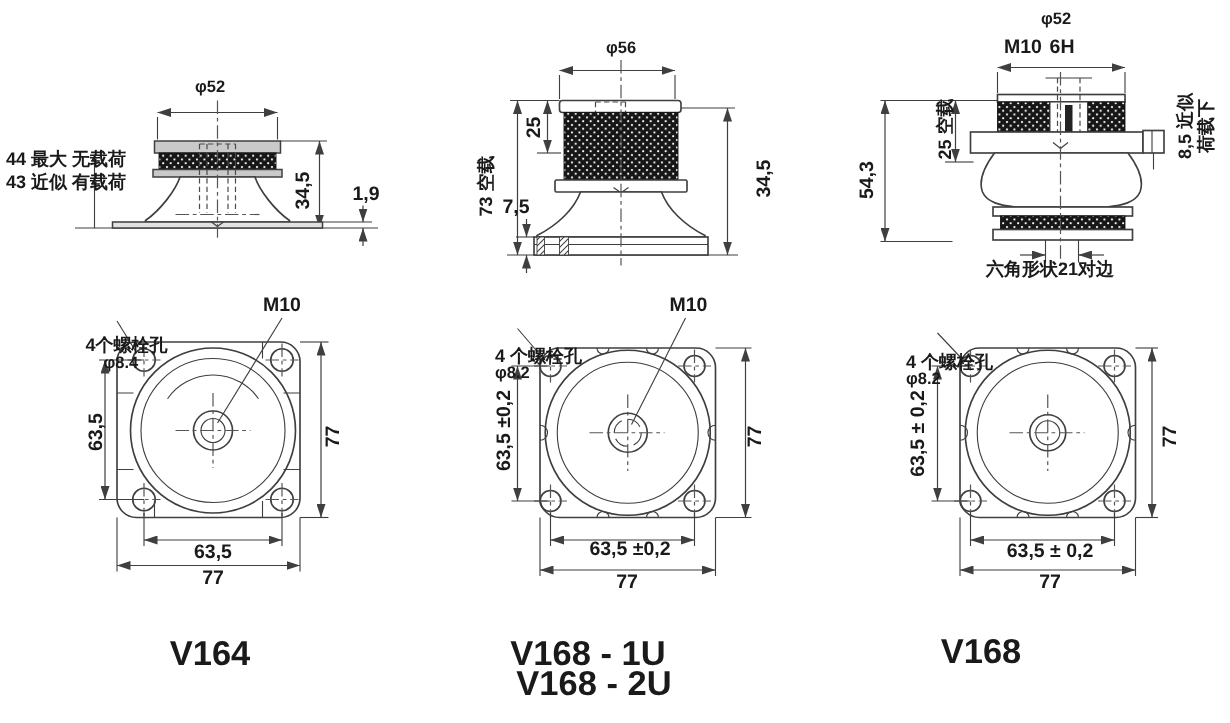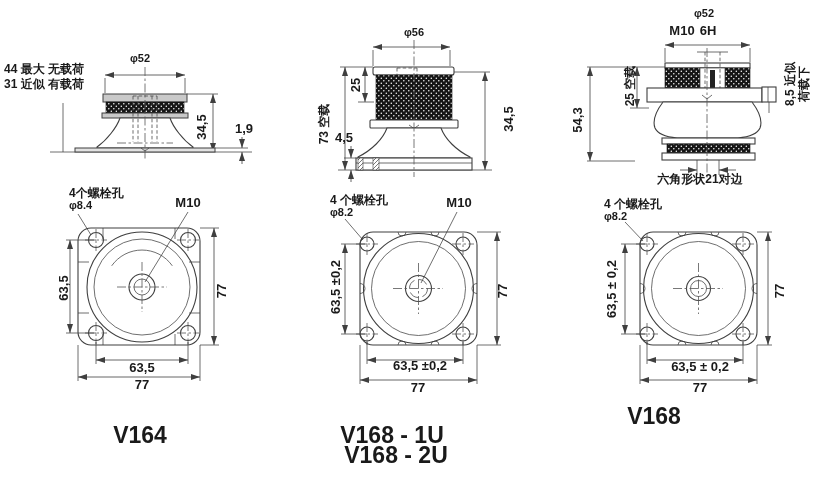--- a/index.html
+++ b/index.html
@@ -3,21 +3,21 @@
 <meta charset="utf-8">
 <style>
   html,body{margin:0;padding:0;background:#fff;}
   .canvas{position:relative;width:820px;height:482px;background:#fff;overflow:hidden;
           font-family:"Liberation Sans","DejaVu Sans",sans-serif;color:#1a1a1a;}
   svg.d{position:absolute;overflow:visible;}
   .lbl{position:absolute;font-weight:700;font-size:12px;line-height:14px;text-align:center;white-space:nowrap;}
   .num{font-size:13px;}
   .dia{font-size:11px;}
   .cap{font-size:23px;}
-  .left{text-align:left;}
+  .left{text-align:left;margin-top:37px;}
   .rot{transform:rotate(-90deg);}
   
   .ln{stroke:#3f3f3f;stroke-width:1.1;fill:none;}
   .thin{stroke:#3f3f3f;stroke-width:0.75;fill:none;}
   .dim{stroke:#3f3f3f;stroke-width:0.8;fill:none;}
   .cl{stroke:#555;stroke-width:0.8;fill:none;stroke-dasharray:9 2.5 2.5 2.5;}
   .hid{stroke:#4a4a4a;stroke-width:0.8;fill:none;stroke-dasharray:3.5 2.2;}
   .fw{fill:#fff;stroke:#3f3f3f;stroke-width:1.1;}
   .fg{fill:#c9c9c9;stroke:#3f3f3f;stroke-width:1;}
   .fl{fill:#e2e2e2;stroke:#3f3f3f;stroke-width:1;}
@@ -119,25 +119,25 @@
         <line class="thin" x1="46" y1="130" x2="46" y2="152"></line>
           <line class="thin" x1="138" y1="130" x2="138" y2="152"></line>
         <line class="dim" x1="46" y1="148" x2="138" y2="148" marker-start="url(#arr)" marker-end="url(#arr)"></line>
         <line class="thin" x1="28" y1="133" x2="28" y2="169"></line>
           <line class="thin" x1="150" y1="133" x2="150" y2="169"></line>
         <line class="dim" x1="28" y1="165" x2="150" y2="165" marker-start="url(#arr)" marker-end="url(#arr)"></line>
       </g>
     </svg>
 
     <div class="lbl left" style="left:4px;top:62px;width:110px">44 最大 无载荷</div>
-    <div class="lbl left" style="left:4px;top:77px;width:110px">31 近似 有载荷</div>
+    <div class="lbl left" style="left:4px;top:77px;width:110px">43 近似 有载荷</div>
     <div class="lbl dia" style="left:114px;top:51px;width:52px">φ52</div>
     <div class="lbl num rot" style="left:180px;top:120px;width:44px">34,5</div>
     <div class="lbl num" style="left:224px;top:122px;width:40px">1,9</div>
-    <div class="lbl left" style="left:69px;top:186px;width:95px">4个螺栓孔</div>
+    <div class="lbl left" style="left:57px;top:186px;width:95px">4个螺栓孔</div>
     <div class="lbl left dia" style="left:69px;top:198px;width:60px">φ8.4</div>
     <div class="lbl num" style="left:166px;top:196px;width:44px">M10</div>
     <div class="lbl num rot" style="left:42px;top:281px;width:44px">63,5</div>
     <div class="lbl num rot" style="left:200px;top:284px;width:44px">77</div>
     <div class="lbl num" style="left:112px;top:361px;width:60px">63,5</div>
     <div class="lbl num" style="left:112px;top:378px;width:60px">77</div>
     <div class="lbl cap" style="left:90px;top:428px;width:100px">V164</div>
   </div>
 
   <div>
@@ -214,21 +214,21 @@
         <line class="dim" x1="47" y1="148" x2="143" y2="148" marker-start="url(#arr)" marker-end="url(#arr)"></line>
         <line class="thin" x1="40" y1="133" x2="40" y2="172"></line>
           <line class="thin" x1="157" y1="133" x2="157" y2="172"></line>
         <line class="dim" x1="40" y1="168" x2="157" y2="168" marker-start="url(#arr)" marker-end="url(#arr)"></line>
       </g>
     </svg>
 
     <div class="lbl dia" style="left:389px;top:25px;width:50px">φ56</div>
     <div class="lbl num rot" style="left:336px;top:78px;width:40px">25</div>
     <div class="lbl rot" style="left:289px;top:117px;width:70px">73 空载</div>
-    <div class="lbl num" style="left:324px;top:131px;width:40px">4,5</div>
+    <div class="lbl num" style="left:324px;top:131px;width:40px">7,5</div>
     <div class="lbl num rot" style="left:487px;top:112px;width:44px">34,5</div>
     <div class="lbl left" style="left:330px;top:193px;width:100px">4 个螺栓孔</div>
     <div class="lbl left dia" style="left:330px;top:205px;width:60px">φ8.2</div>
     <div class="lbl num" style="left:437px;top:196px;width:44px">M10</div>
     <div class="lbl num rot" style="left:294px;top:280px;width:84px">63,5 ±0,2</div>
     <div class="lbl num rot" style="left:481px;top:284px;width:44px">77</div>
     <div class="lbl num" style="left:370px;top:359px;width:100px">63,5 ±0,2</div>
     <div class="lbl num" style="left:388px;top:381px;width:60px">77</div>
     <div class="lbl cap" style="left:332px;top:428px;width:120px">V168 - 1U</div>
     <div class="lbl cap" style="left:336px;top:448px;width:120px">V168 - 2U</div>
@@ -327,16 +327,16 @@
       <div>8,5 近似</div>
       <div>荷载下</div>
     </div>
     <div class="lbl" style="left:625px;top:172px;width:150px">六角形状21对边</div>
     <div class="lbl left" style="left:604px;top:197px;width:100px">4 个螺栓孔</div>
     <div class="lbl left dia" style="left:604px;top:209px;width:60px">φ8.2</div>
     <div class="lbl num rot" style="left:567px;top:282px;width:90px">63,5 ± 0,2</div>
     <div class="lbl num rot" style="left:758px;top:284px;width:44px">77</div>
     <div class="lbl num" style="left:650px;top:360px;width:100px">63,5 ± 0,2</div>
     <div class="lbl num" style="left:670px;top:381px;width:60px">77</div>
-    <div class="lbl cap" style="left:604px;top:409px;width:100px">V168</div>
+    <div class="lbl cap" style="left:604px;top:427px;width:100px">V168</div>
   </div>
 
 </div>
 
 </body></html>

